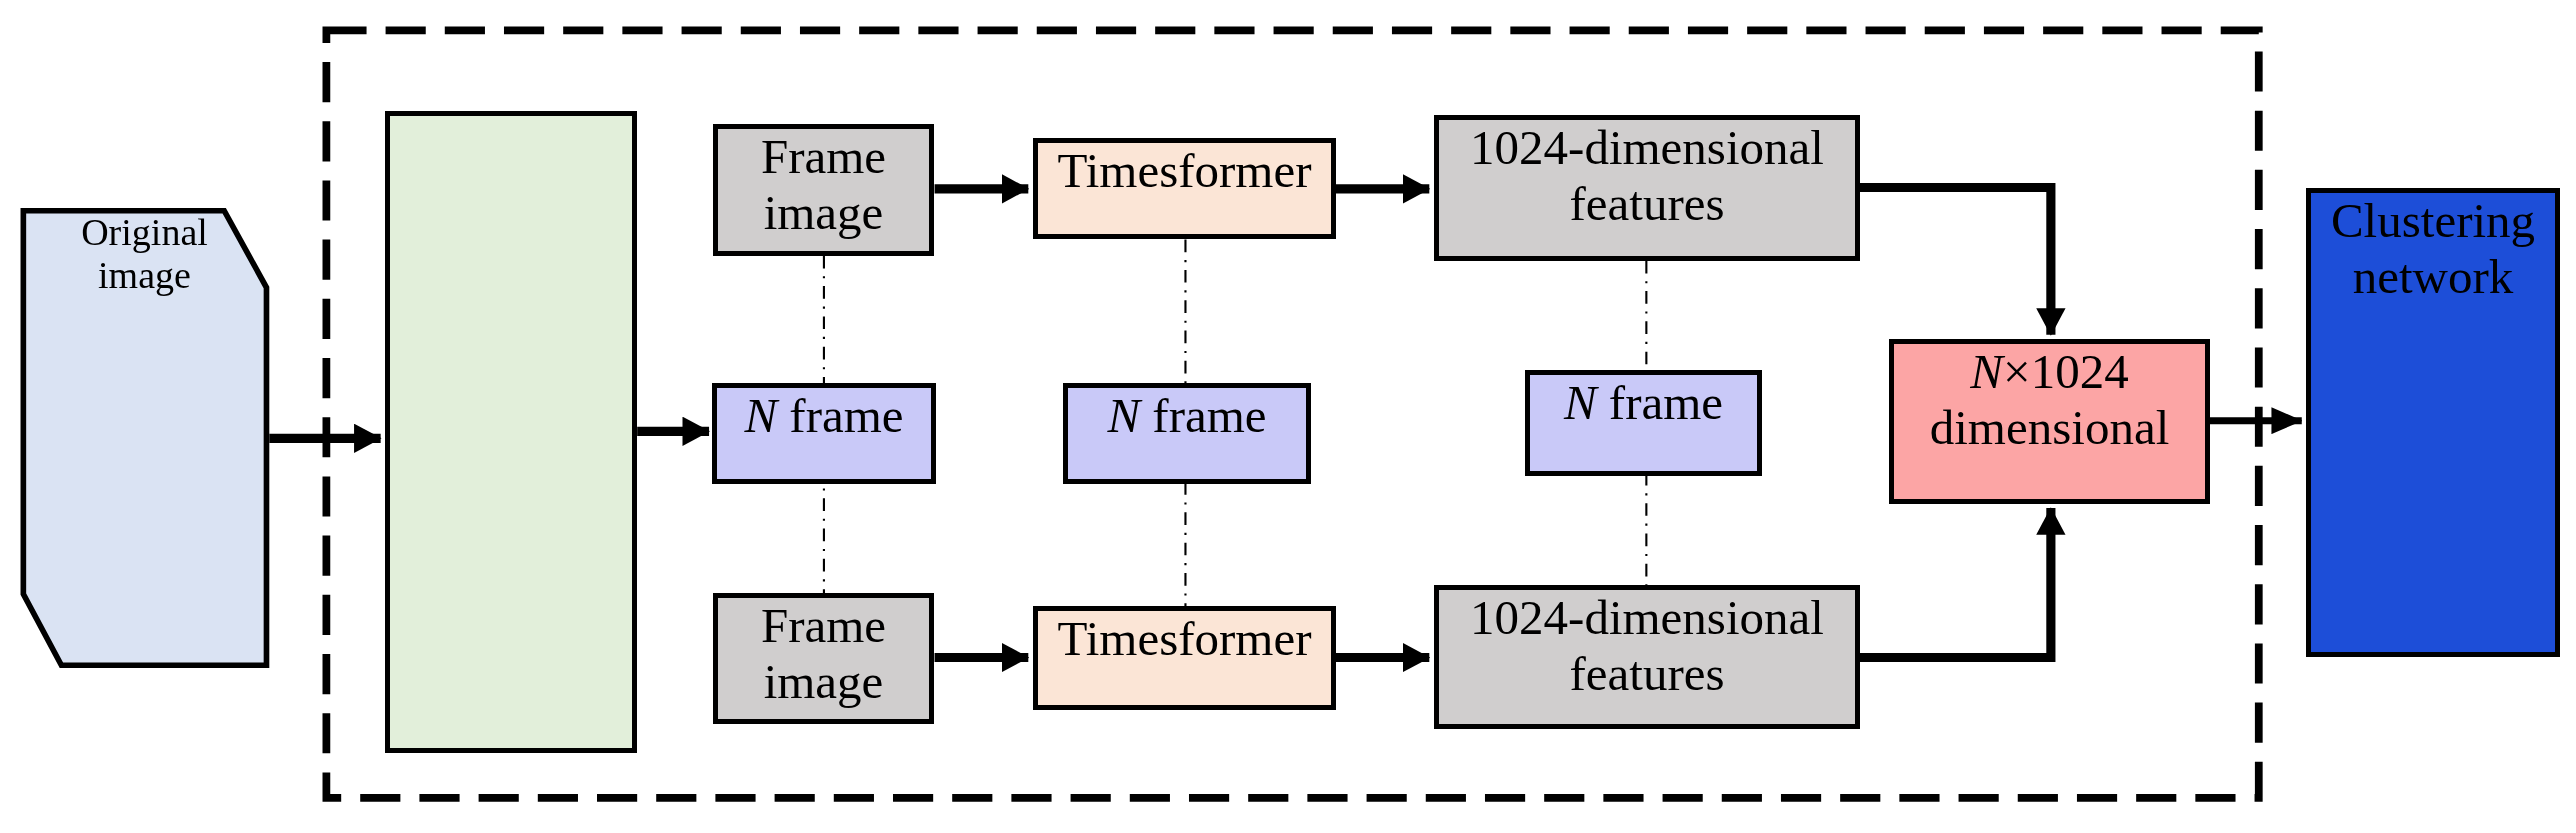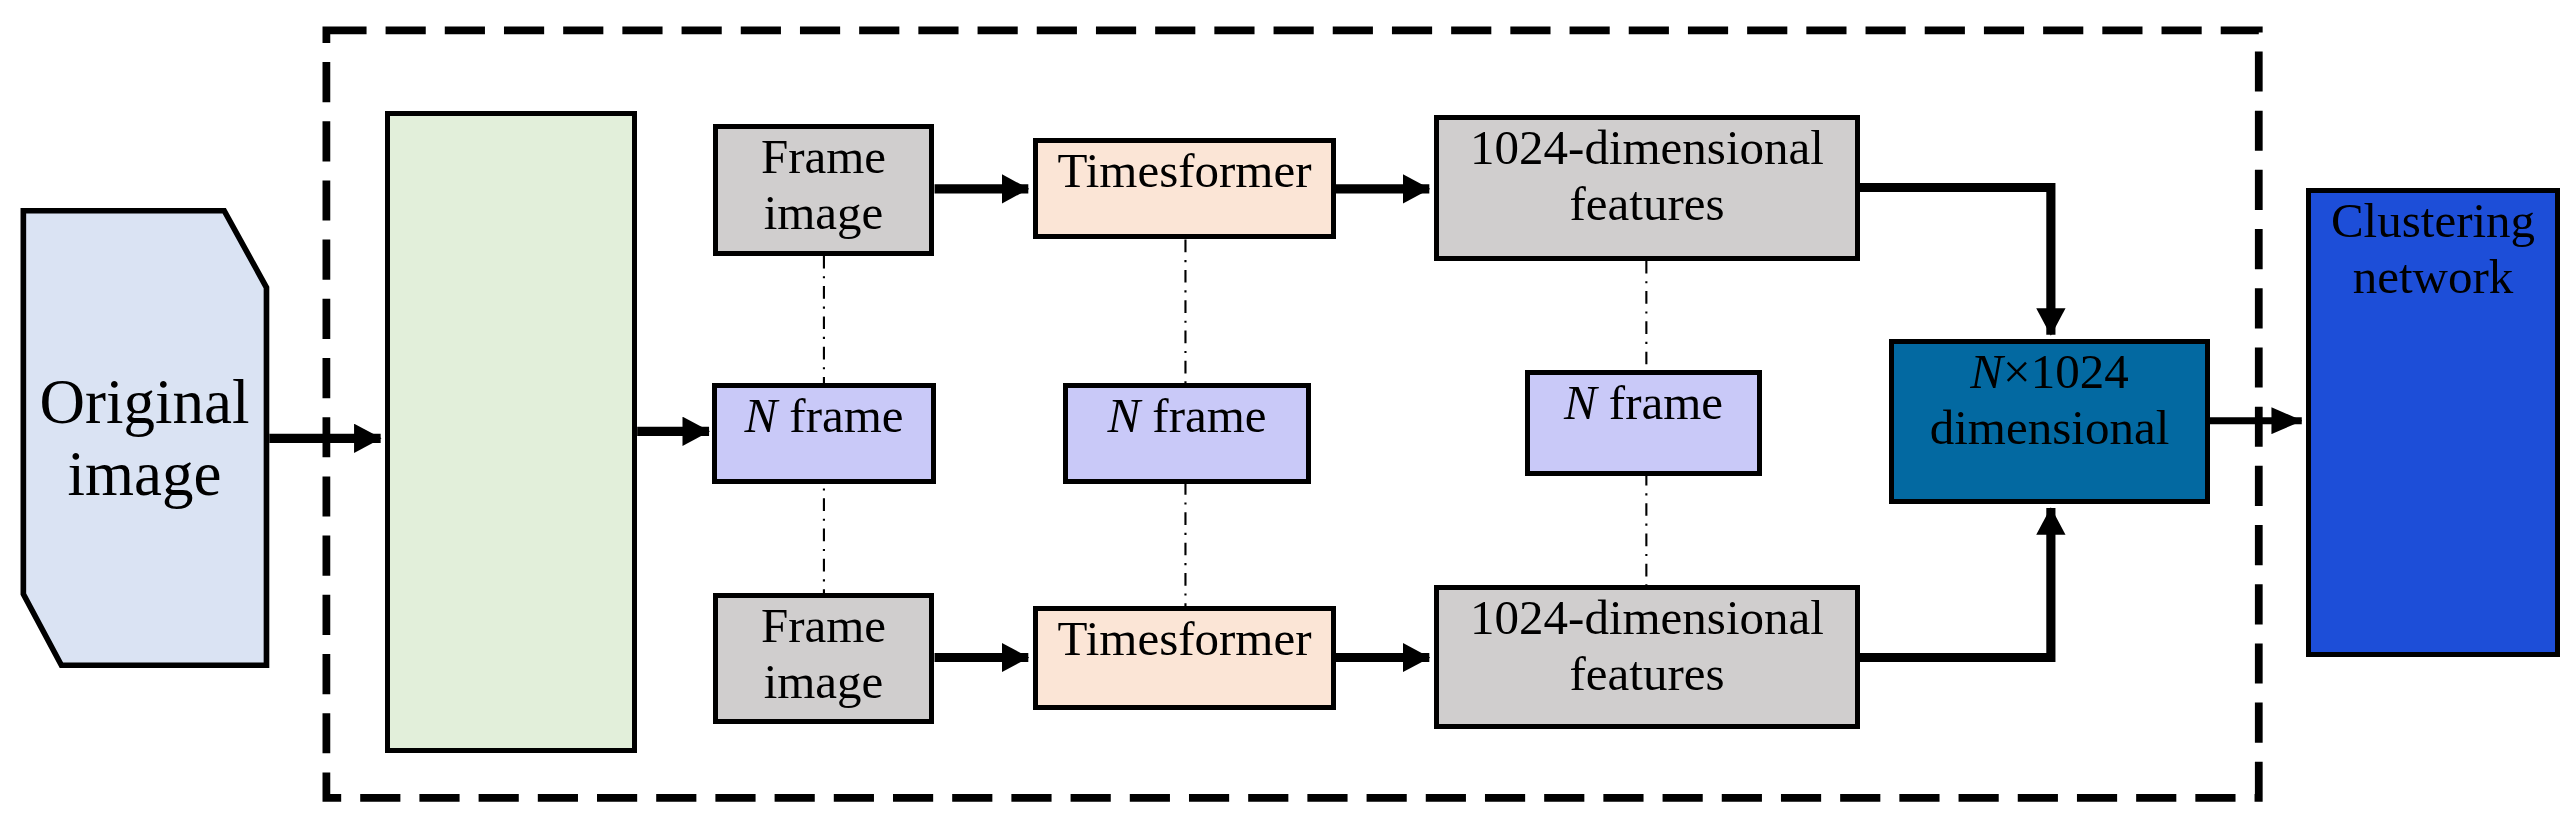--- a/index.html
+++ b/index.html
@@ -19,24 +19,23 @@
     display:flex;
     align-items:flex-start;
     justify-content:center;
     text-align:center;
     font-size:49px;
     line-height:1.14;
   }
   .freefloat{
     position:absolute;
     display:flex;
-    align-items:center;
     justify-content:center;
     text-align:center;
-    font-size:63px;
+    font-size:38px;
     line-height:1.14;
   }
   .label{display:block;}
   .label i{font-style:italic;}
 </style>
 </head>
 <body>
 
 <div class="canvas">
 
@@ -109,21 +108,21 @@
   </div>
 
   <div class="node" style="left: 1063px; top: 383px; width: 248px; height: 101px; background-color: rgb(201, 201, 248);">
     <span class="label"><i>N</i><span> frame</span></span>
   </div>
 
   <div class="node" style="left: 1525px; top: 370px; width: 237px; height: 106px; background-color: rgb(201, 201, 248);">
     <span class="label"><i>N</i><span> frame</span></span>
   </div>
 
-  <div class="node" style="left: 1889px; top: 339px; width: 321px; height: 165px; background-color: #0369a1;">
+  <div class="node" style="left: 1889px; top: 339px; width: 321px; height: 165px; background-color: #fca5a5;">
     <span class="label"><i>N</i><span>×1024</span><br>
       <span>dimensional</span>
     </span>
   </div>
 
   <div class="node" style="left: 713px; top: 593px; width: 221px; height: 131px; background-color: rgb(208, 206, 206);">
     <span class="label">
       <span>Frame</span><br>
       <span>image</span>
     </span>

